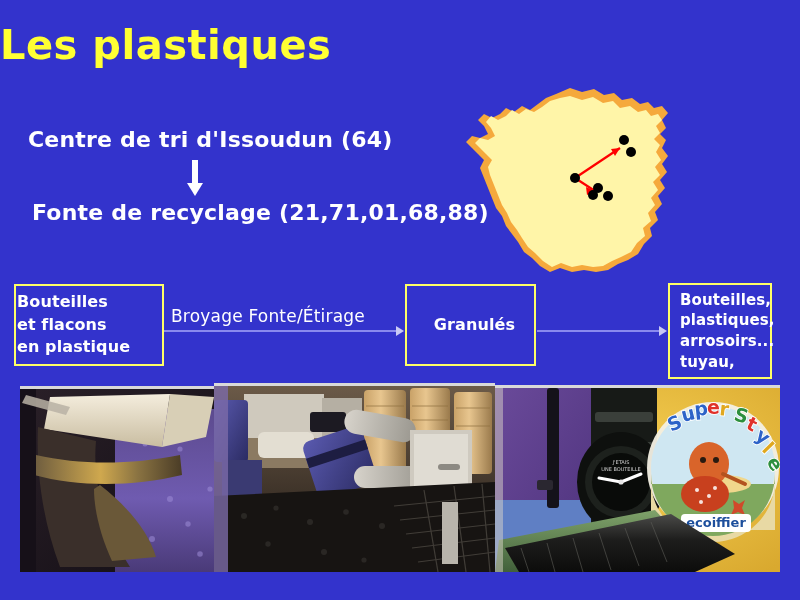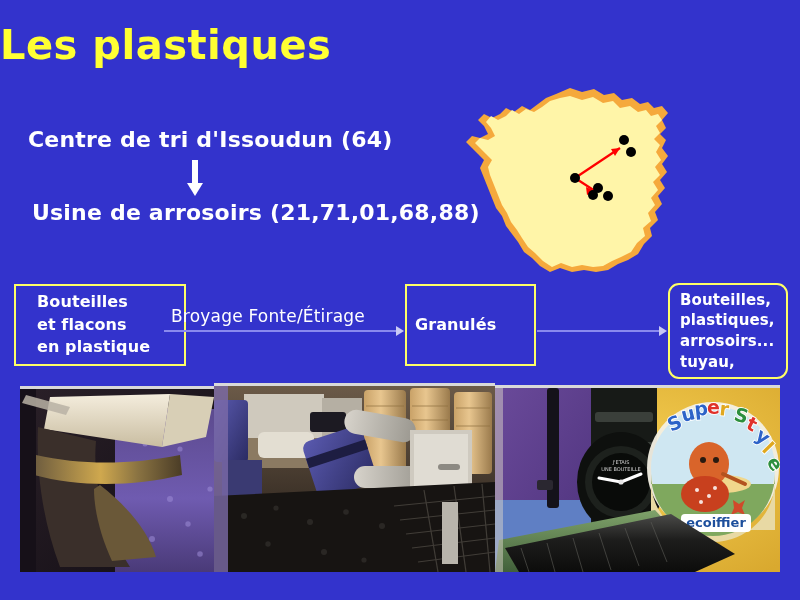--- a/index.html
+++ b/index.html
@@ -81,35 +81,35 @@
     font-weight: bold;
     line-height: 1.42;
     display: flex;
     flex-direction: column;
     justify-content: center;
     letter-spacing: 0.1px;
   }
   .flowbox span { display: block; }
 
   #box-1 {
-    left: 14px;  top: 284px;  width: 172px; height: 82px;
-    padding-left: 21px;
+    left: 14px;  top: 284px;  width: 150px; height: 82px;
+    padding-left: 1px;
     text-align: left;
   }
   #box-2 {
     left: 405px; top: 284px;  width: 131px; height: 82px;
+    text-align: center;
     padding-left: 8px;
   }
   #box-3 {
-    left: 668px; top: 283px;  width: 120px; height: 96px;
+    left: 668px; top: 283px;  width: 104px; height: 96px;
     padding-left: 10px;
     text-align: left;
     font-size: 15px;
     line-height: 1.38;
-    border-radius: 11px;
   }
 
   .arrow-line {
     position: absolute;
     height: 2px;
     background: #8a8aee;
   }
   #arrow-1 { left: 164px; top: 330px; width: 234px; }
   #arrow-2 { left: 537px; top: 330px; width: 124px; }
   .arrow-head {
@@ -156,21 +156,21 @@
 
   <div class="line-centre">Centre de tri d'Issoudun (64)</div>
 
   <div class="down-arrow">
     <svg viewBox="0 0 18 36" width="18" height="36" aria-hidden="true">
       <rect x="6" y="0" width="6" height="25" fill="#ffffff"></rect>
       <polygon points="1,23 17,23 9,36" fill="#ffffff"></polygon>
     </svg>
   </div>
 
-  <div class="line-usine">Usine de arrosoirs (21,71,01,68,88)</div>
+  <div class="line-usine">Fonte de recyclage (21,71,01,68,88)</div>
 
   <div class="map-wrap">
     <svg viewBox="0 0 238 190" width="238" height="190" aria-hidden="true">
       <g>
         <path d="M108,2 L120,6 L132,3 L142,9 L152,7 L160,14 L170,12 L178,18 L186,16
                  L192,22 L200,20 L206,27 L200,34 L204,42 L198,48 L204,54 L200,62
                  L206,70 L200,78 L205,86 L198,94 L203,102 L196,110 L200,118
                  L193,126 L196,134 L188,142 L190,150 L182,158 L176,168 L166,174
                  L156,178 L146,184 L134,186 L122,184 L110,186 L98,182 L88,186
                  L78,180 L70,172 L62,166 L56,156 L50,148 L44,140 L40,130

